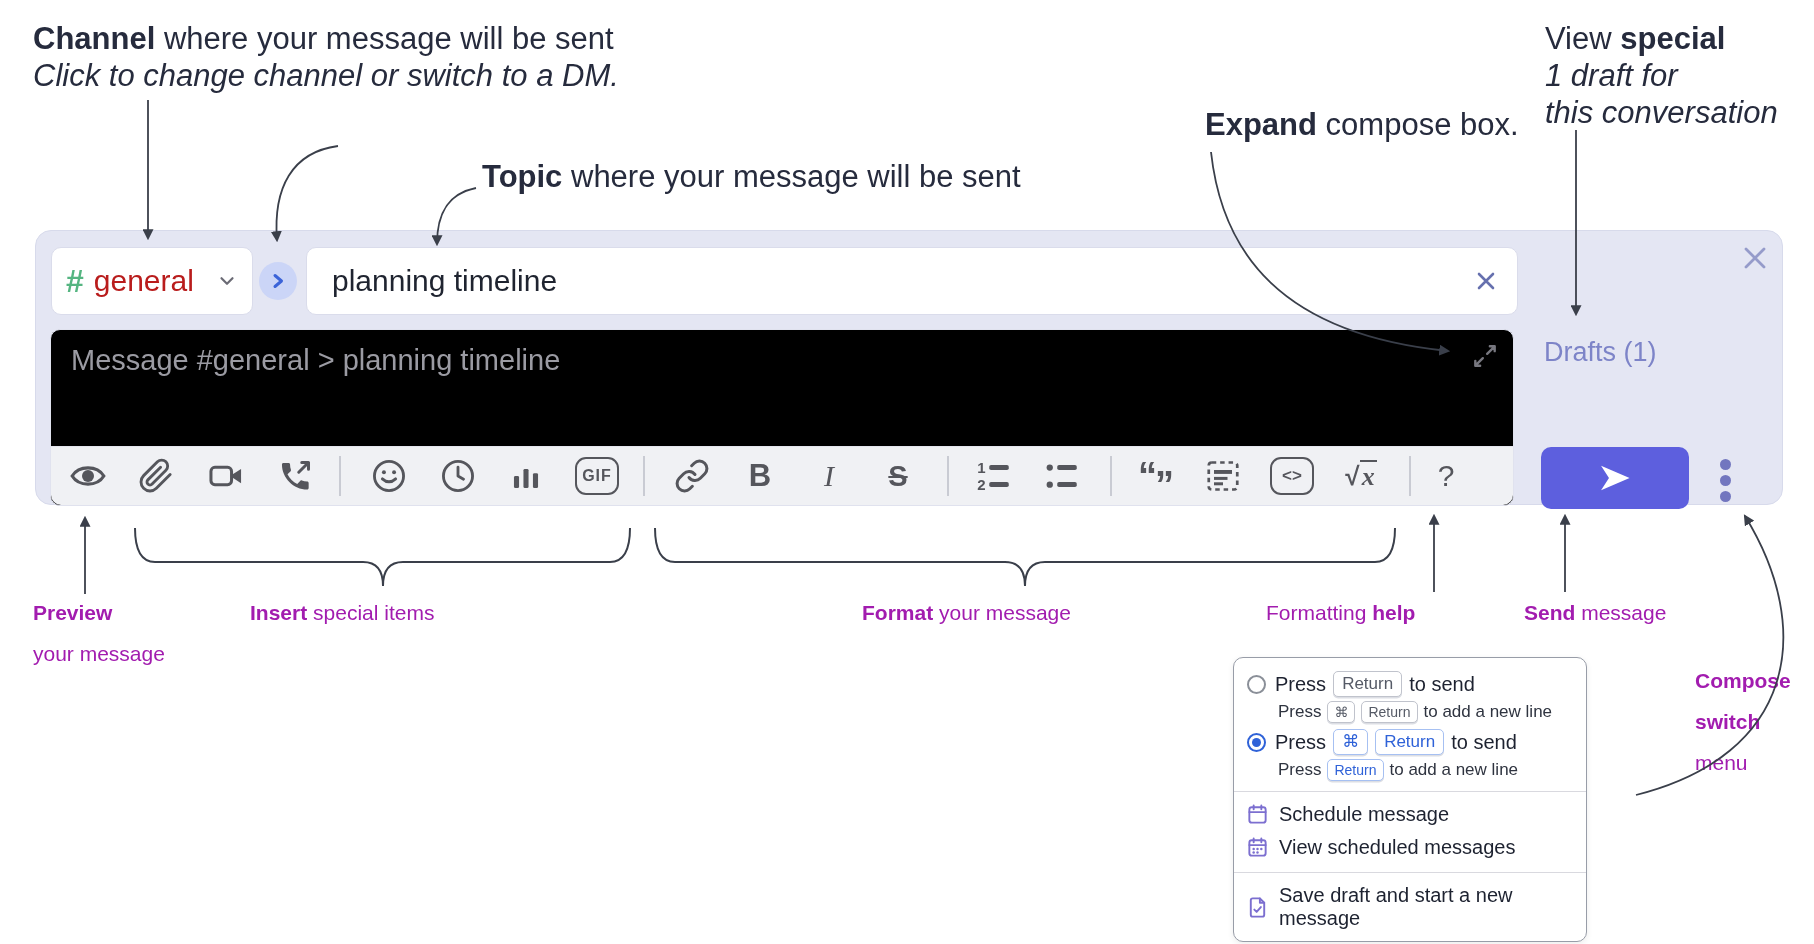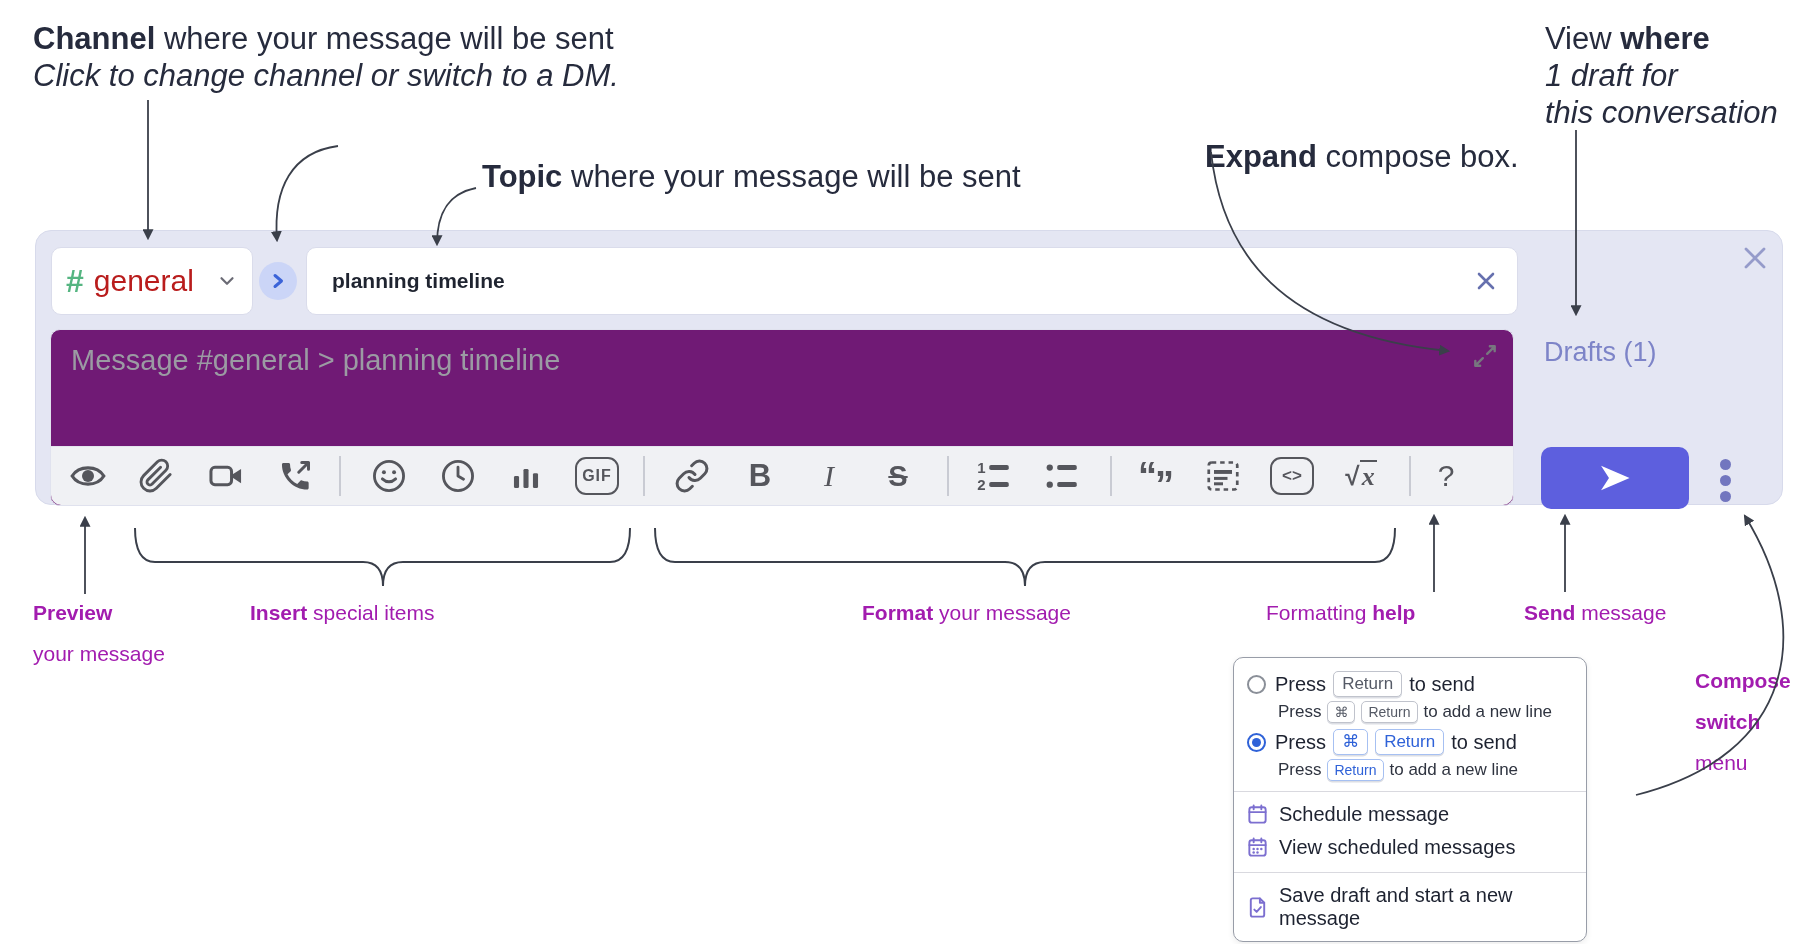--- a/index.html
+++ b/index.html
@@ -14,22 +14,22 @@
          border:1px solid #d7daeb;border-radius:16px;box-sizing:border-box;}
   .whitebox{background:#fff;border:1px solid #dadceb;border-radius:10px;box-sizing:border-box;}
   #channel-box{left:15px;top:16px;width:202px;height:68px;display:flex;align-items:center;
                padding:0 14px;gap:10px;cursor:pointer;}
   #channel-box .hash{color:#55b581;font-weight:700;font-size:32px;line-height:32px;}
   #channel-box .nm{font-size:30px;color:#b91c1c;flex:1;}
   #goto-btn{left:223px;top:31px;width:38px;height:38px;border-radius:50%;background:#cbd5f7;
             display:flex;align-items:center;justify-content:center;cursor:pointer;}
   #topic-input{left:270px;top:16px;width:1212px;height:68px;display:flex;align-items:center;
                padding:0 18px 0 25px;}
-  #topic-input .val{font-size:21px;color:#1f2430;flex:1;font-weight:bold;}
-  #msg-box{left:14px;top:98px;width:1464px;height:177px;background:#701a75;border:1px solid #e0e2ee;
+  #topic-input .val{font-size:30px;color:#1f2430;flex:1;}
+  #msg-box{left:14px;top:98px;width:1464px;height:177px;background:#000000;border:1px solid #e0e2ee;
            border-radius:10px;box-sizing:border-box;}
   #msg-placeholder{left:20px;top:14px;font-size:29px;color:#9b9ba3;}
   #expand-btn{right:14px;top:12px;width:28px;height:28px;cursor:pointer;}
   #toolbar{left:0;right:0;bottom:0;height:58px;background:#f0f1f4;border-top:1px solid #e4e5ee;
            border-radius:0 0 10px 10px;}
   .tbtn{position:absolute;top:50%;transform:translateY(-50%);width:44px;height:44px;display:flex;
         align-items:center;justify-content:center;color:#55565c;cursor:pointer;}
   .tdiv{position:absolute;top:9px;width:2px;height:40px;background:#c9cbd3;}
   .glyph-b{font-size:31px;font-weight:700;}
   .glyph-i{font-size:30px;font-weight:500;font-style:italic;font-family:"Liberation Serif",serif;}
@@ -79,26 +79,26 @@
   <div class="abs ann" style="left:33px;top:20px;">
     <div><b>Channel</b><span> where your message will be sent</span></div>
     <div class="it">Click to change channel or switch to a DM.</div>
   </div>
 
 
   <div class="abs ann" style="left:482px;top:158px;">
     <b>Topic</b><span> where your message will be sent</span>
   </div>
 
-  <div class="abs ann" style="left:1205px;top:106px;margin-top:32px;">
+  <div class="abs ann" style="left:1205px;top:106px;">
     <b>Expand</b><span> compose box.</span>
   </div>
 
   <div class="abs ann" style="left:1545px;top:20px;">
-    <div><span>View </span><b>where</b></div>
+    <div><span>View </span><b>special</b></div>
     <div class="it">1 draft for</div>
     <div class="it">this conversation</div>
   </div>
 
   <div id="panel" class="abs">
 
     <div id="channel-box" class="abs whitebox">
       <span class="hash">#</span>
       <span class="nm">general</span>
       <svg width="22" height="22" viewBox="0 0 24 24">

